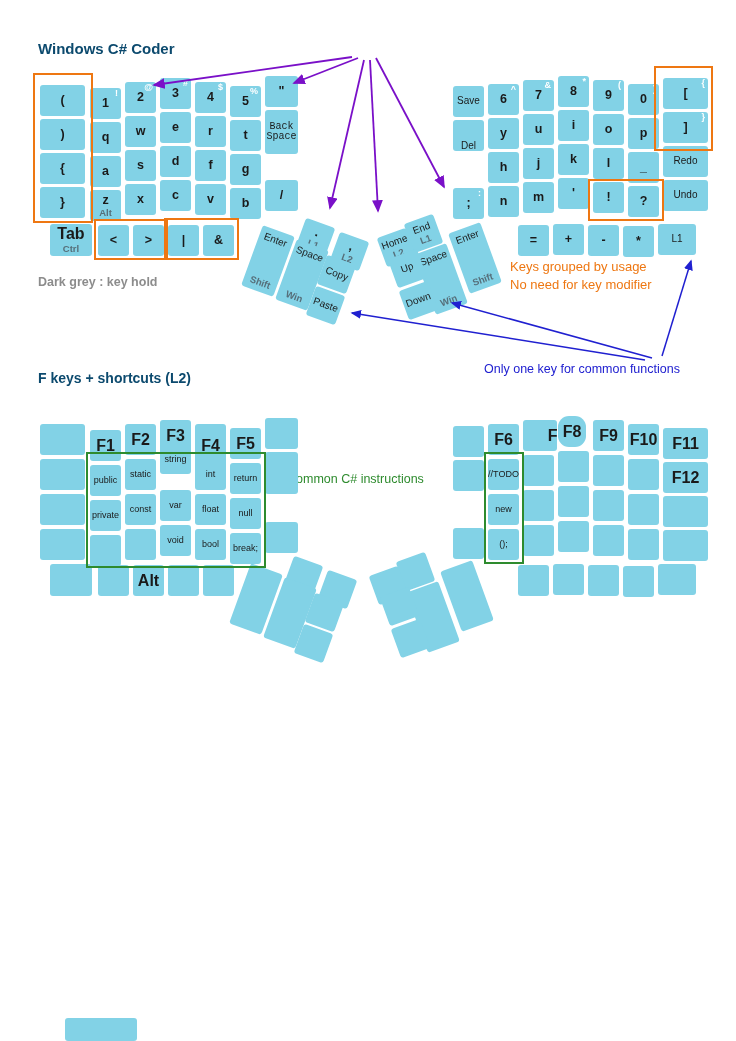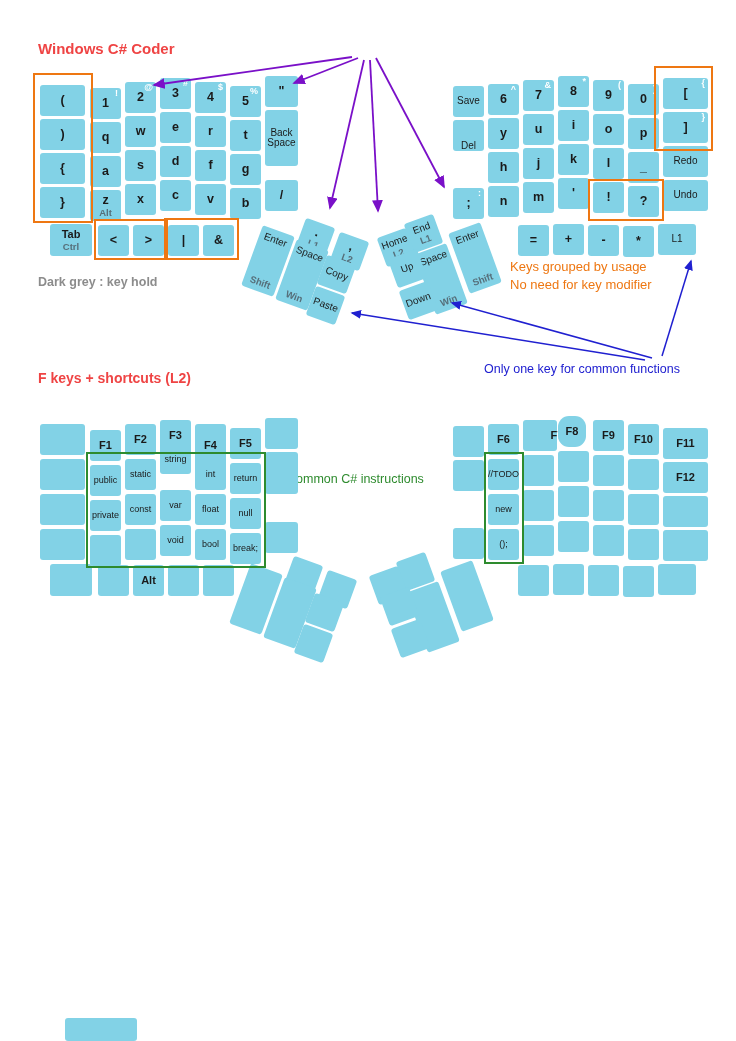--- a/index.html
+++ b/index.html
@@ -1,34 +1,34 @@
 <!DOCTYPE html>
 <html style="--key: #82d2e6; --hold: #566f7a; --sub: #ffffff; --purple: #7a10c8; --blue: #2020d0; --orange: #ee7712; --green: #2e8b2e; --greynote: #8c8c8c;"><head>
 <meta charset="utf-8">
 <style>
   *{margin:0;padding:0;box-sizing:border-box}
   html,body{background:#fff}
   body{width:736px;height:1041px;font-family:"Liberation Sans",sans-serif;position:relative;overflow:hidden}
   .page{position:relative;width:736px;height:1041px;background:#fff}
-  .title{position:absolute;font-weight:bold;color:#ef4444;white-space:nowrap}
+  .title{position:absolute;font-weight:bold;color:#0c4a6e;white-space:nowrap}
   .t1{left:38px;top:40px;font-size:15px}
   .t2{left:38px;top:370px;font-size:14px}
   .ann{position:absolute;font-size:12.5px;white-space:nowrap;line-height:1.15}
   .ann.purple{color:var(--purple);font-size:13px}
   .ann.blue{color:var(--blue);font-size:12.5px}
   .ann.orange{color:var(--orange);font-size:13px}
   .ann.green{color:var(--green);font-size:12.5px}
   .ann.grey{color:var(--greynote);font-weight:bold;font-size:12.5px}
   .key{position:absolute;background:var(--key);border-radius:3px;display:flex;flex-direction:column;align-items:center;justify-content:center;color:#1a1a1a;z-index:1}
   .key .main{font-weight:bold;font-size:12.5px;line-height:1}
   .key .hold{font-weight:bold;font-size:9.5px;line-height:1;color:var(--hold);margin-top:2px}
   .key .sub{position:absolute;top:1px;right:3px;font-weight:bold;font-size:9px;color:var(--sub);line-height:1}
   .key.word .main{font-weight:normal;font-size:10px;text-align:center;line-height:1.05}
   .key.kw .main{font-weight:normal;font-size:9px}
-  .key.fkey .main{font-weight:bold;font-size:11px}
+  .key.fkey .main{font-weight:bold;font-size:16px}
   .key.tall{justify-content:space-between;padding:5px 0}
   .obox{position:absolute;border:2px solid var(--orange);z-index:3;background:transparent}
   .gbox{position:absolute;border:2px solid var(--green);z-index:3;background:transparent}
   .overlay{position:absolute;left:0;top:0;z-index:4;pointer-events:none}
   .overlay .pline{stroke:var(--purple);stroke-width:1.8;fill:none}
   .overlay .bline{stroke:var(--blue);stroke-width:1.5;fill:none}
   .overlay .phead{fill:var(--purple)}
   .overlay .bhead{fill:var(--blue)}
 </style>
 </head>
@@ -120,21 +120,21 @@
       </div>
       <div class="key" style="left: 230px; top: 154px; width: 31px; height: 31px;">
         <span class="main">g</span>
       </div>
       <div class="key" style="left: 230px; top: 188px; width: 31px; height: 31px;">
         <span class="main">b</span>
       </div>
       <div class="key" style="left: 265px; top: 76px; width: 33px; height: 31px;">
         <span class="main">"</span>
       </div>
-      <div class="key word" style="left: 265px; top: 110px; width: 33px; height: 56px;">
+      <div class="key word" style="left: 265px; top: 110px; width: 33px; height: 44px; font-family: Liberation Mono, monospace;">
         <span class="main">Back Space</span>
       </div>
       <div class="key" style="left: 265px; top: 180px; width: 33px; height: 31px;">
         <span class="main">/</span>
       </div>
       <div class="key fkey" style="left: 50px; top: 224px; width: 42px; height: 32px;">
         <span class="main">Tab</span>
         <span class="hold">Ctrl</span>
       </div>
       <div class="key" style="left: 98px; top: 225px; width: 31px; height: 31px;">

